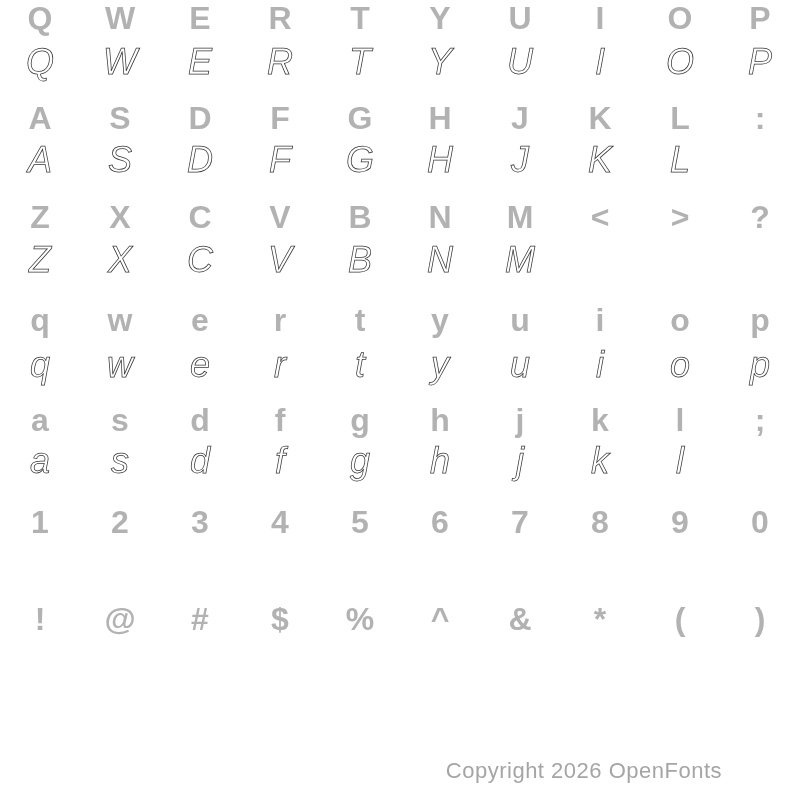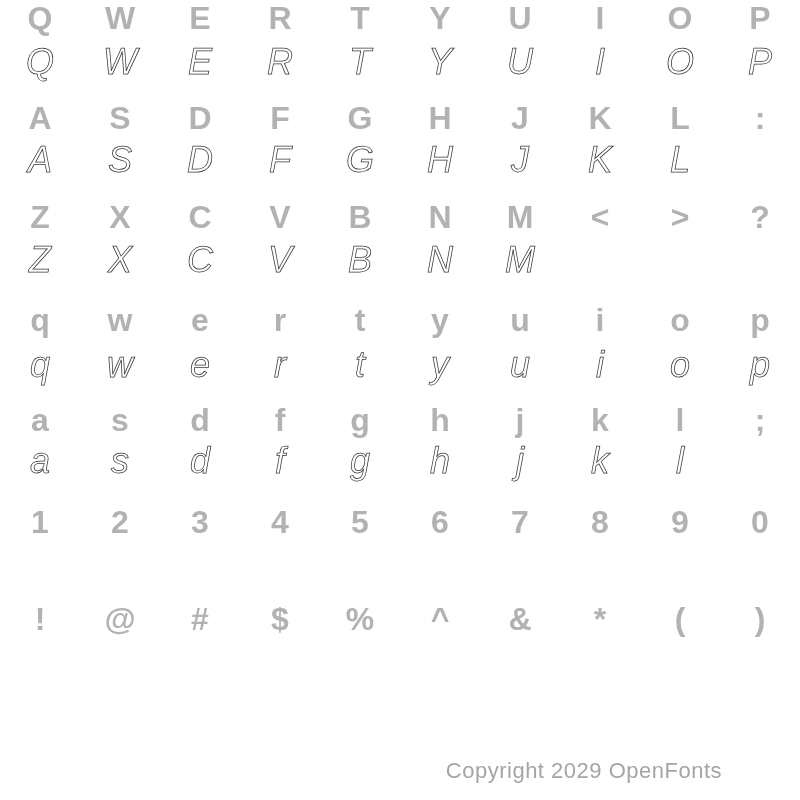--- a/index.html
+++ b/index.html
@@ -70,14 +70,14 @@
   <div class="row specimen" style="top:140px"><span class="cell">A</span><span class="cell">S</span><span class="cell">D</span><span class="cell">F</span><span class="cell">G</span><span class="cell">H</span><span class="cell">J</span><span class="cell">K</span><span class="cell">L</span><span class="cell"></span></div>
   <div class="row reference" style="top:197px"><span class="cell">Z</span><span class="cell">X</span><span class="cell">C</span><span class="cell">V</span><span class="cell">B</span><span class="cell">N</span><span class="cell">M</span><span class="cell">&lt;</span><span class="cell">&gt;</span><span class="cell">?</span></div>
   <div class="row specimen" style="top:240px"><span class="cell">Z</span><span class="cell">X</span><span class="cell">C</span><span class="cell">V</span><span class="cell">B</span><span class="cell">N</span><span class="cell">M</span><span class="cell"></span><span class="cell"></span><span class="cell"></span></div>
   <div class="row reference" style="top:300px"><span class="cell">q</span><span class="cell">w</span><span class="cell">e</span><span class="cell">r</span><span class="cell">t</span><span class="cell">y</span><span class="cell">u</span><span class="cell">i</span><span class="cell">o</span><span class="cell">p</span></div>
   <div class="row specimen" style="top:345px"><span class="cell">q</span><span class="cell">w</span><span class="cell">e</span><span class="cell">r</span><span class="cell">t</span><span class="cell">y</span><span class="cell">u</span><span class="cell">i</span><span class="cell">o</span><span class="cell">p</span></div>
   <div class="row reference" style="top:400px"><span class="cell">a</span><span class="cell">s</span><span class="cell">d</span><span class="cell">f</span><span class="cell">g</span><span class="cell">h</span><span class="cell">j</span><span class="cell">k</span><span class="cell">l</span><span class="cell">;</span></div>
   <div class="row specimen" style="top:441px"><span class="cell">a</span><span class="cell">s</span><span class="cell">d</span><span class="cell">f</span><span class="cell">g</span><span class="cell">h</span><span class="cell">j</span><span class="cell">k</span><span class="cell">l</span><span class="cell"></span></div>
   <div class="row reference" style="top:502px"><span class="cell">1</span><span class="cell">2</span><span class="cell">3</span><span class="cell">4</span><span class="cell">5</span><span class="cell">6</span><span class="cell">7</span><span class="cell">8</span><span class="cell">9</span><span class="cell">0</span></div>
   <div class="row reference" style="top:599px"><span class="cell">!</span><span class="cell">@</span><span class="cell">#</span><span class="cell">$</span><span class="cell">%</span><span class="cell">^</span><span class="cell">&amp;</span><span class="cell">*</span><span class="cell">(</span><span class="cell">)</span></div>
 
-  <div class="footer">Copyright 2029 OpenFonts</div>
+  <div class="footer">Copyright 2026 OpenFonts</div>
 </div>
 
 </body></html>

